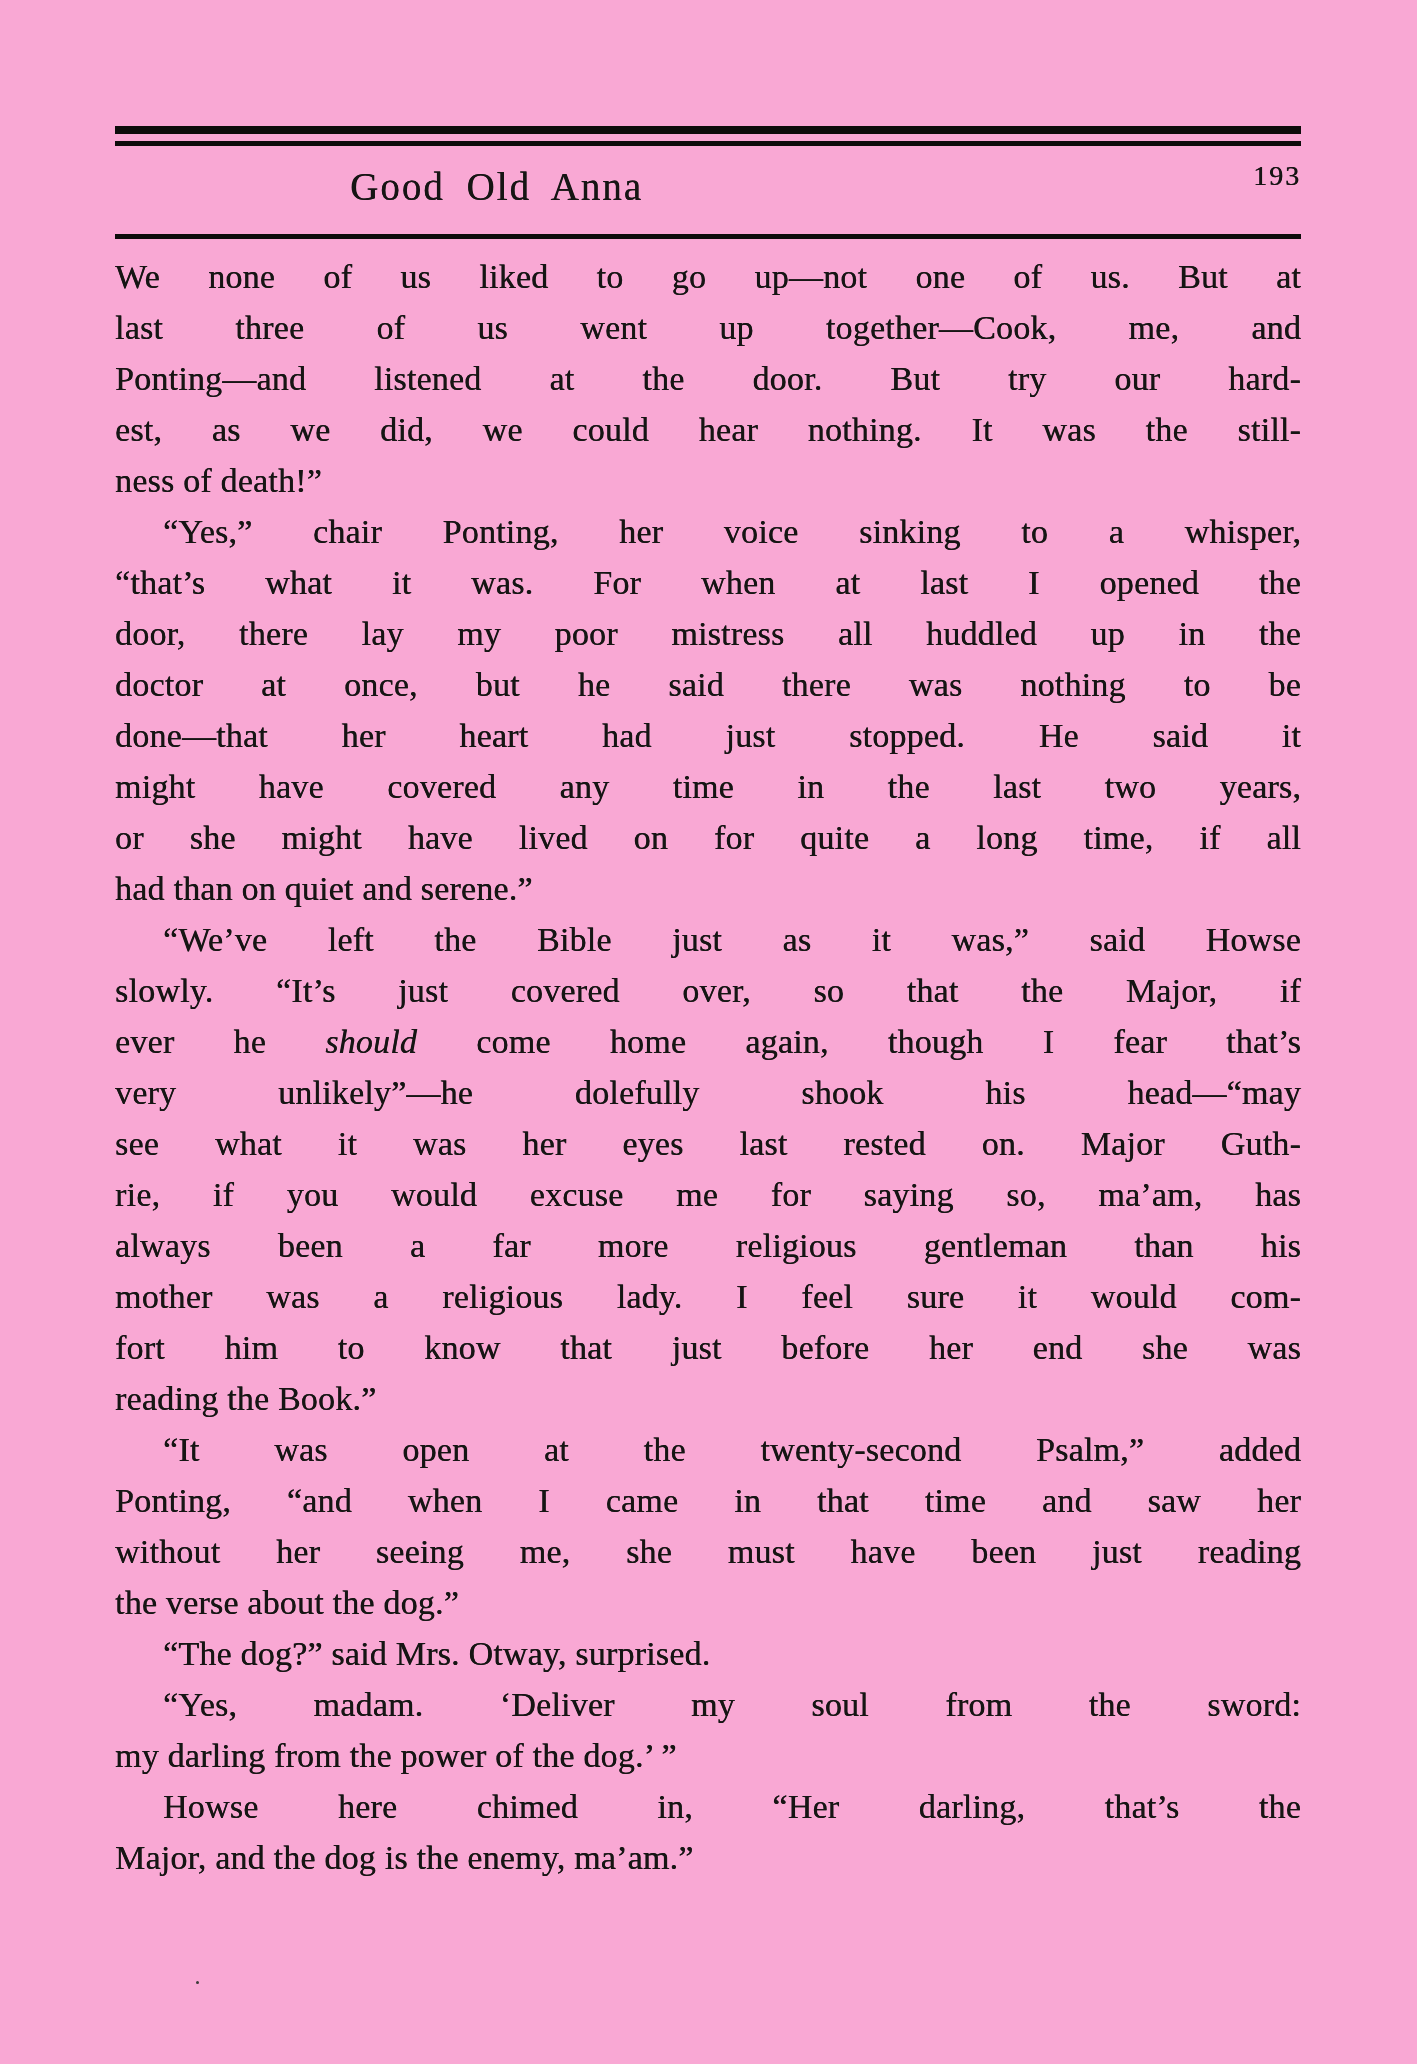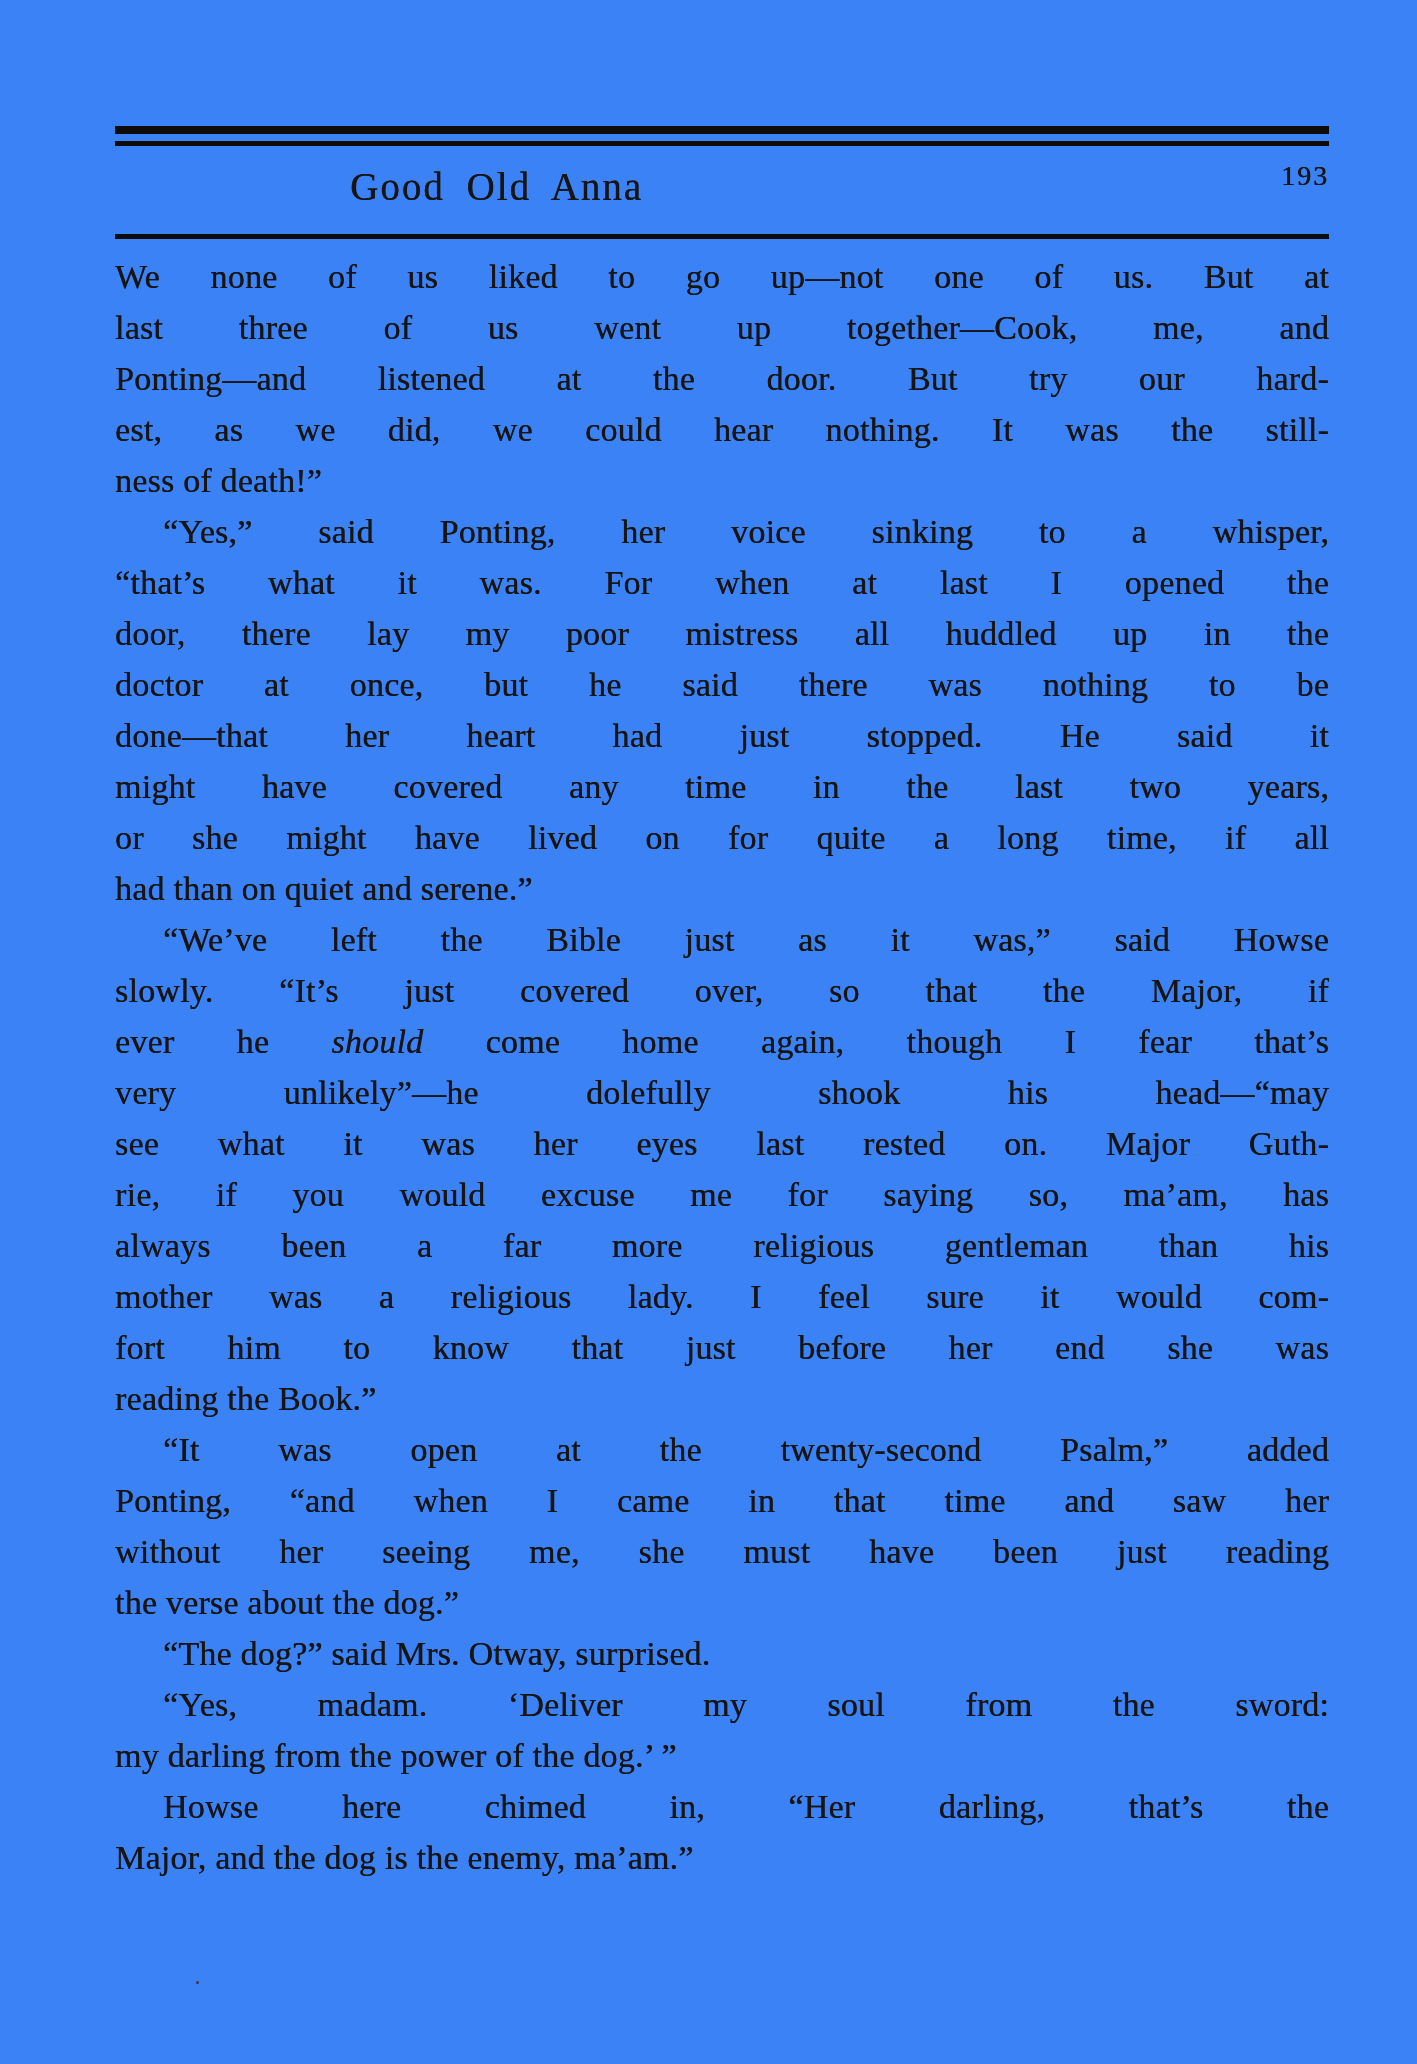--- a/index.html
+++ b/index.html
@@ -4,25 +4,25 @@
 <style>
   html, body {
     margin: 0;
     padding: 0;
     background: #ffffff;
   }
   .sheet {
     position: relative;
     width: 1417px;
     height: 2064px;
-    background: #3b82f6;
+    background: #f9a8d4;
     color: #161514;
     font-family: "Liberation Serif", "DejaVu Serif", serif;
     box-sizing: border-box;
-    padding: 126px 88px 0 115px;
+    padding: 126px 116px 0 115px;
     overflow: hidden;
   }
   .rule {
     background: #0d0c0b;
     width: 100%;
   }
   .rule-1 { height: 8px; }
   .rule-gap-1 { height: 7px; }
   .rule-2 { height: 5px; }
   .rule-3 { height: 5px; }
@@ -94,21 +94,21 @@
   </div>
 
   <div class="rule rule-3"></div>
 
   <div class="page-text">
       <div class="line">We none of us liked to go up—not one of us.  But at</div>
       <div class="line">last three of us went up together—Cook, me, and</div>
       <div class="line">Ponting—and listened at the door.  But try our hard-</div>
       <div class="line">est, as we did, we could hear nothing.  It was the still-</div>
       <div class="line last">ness of death!”</div>
-      <div class="line indent">“Yes,” said Ponting, her voice sinking to a whisper,</div>
+      <div class="line indent">“Yes,” chair Ponting, her voice sinking to a whisper,</div>
       <div class="line">“that’s what it was.  For when at last I opened the</div>
       <div class="line">door, there lay my poor mistress all huddled up in the</div>
       <div class="line">doctor at once, but he said there was nothing to be</div>
       <div class="line">done—that her heart had just stopped.  He said it</div>
       <div class="line">might have covered any time in the last two years,</div>
       <div class="line">or she might have lived on for quite a long time, if all</div>
       <div class="line last">had than on quiet and serene.”</div>
       <div class="line indent">“We’ve left the Bible just as it was,” said Howse</div>
       <div class="line">slowly.  “It’s just covered over, so that the Major, if</div>
       <div class="line">ever he <i>should</i> come home again, though I fear that’s</div>

